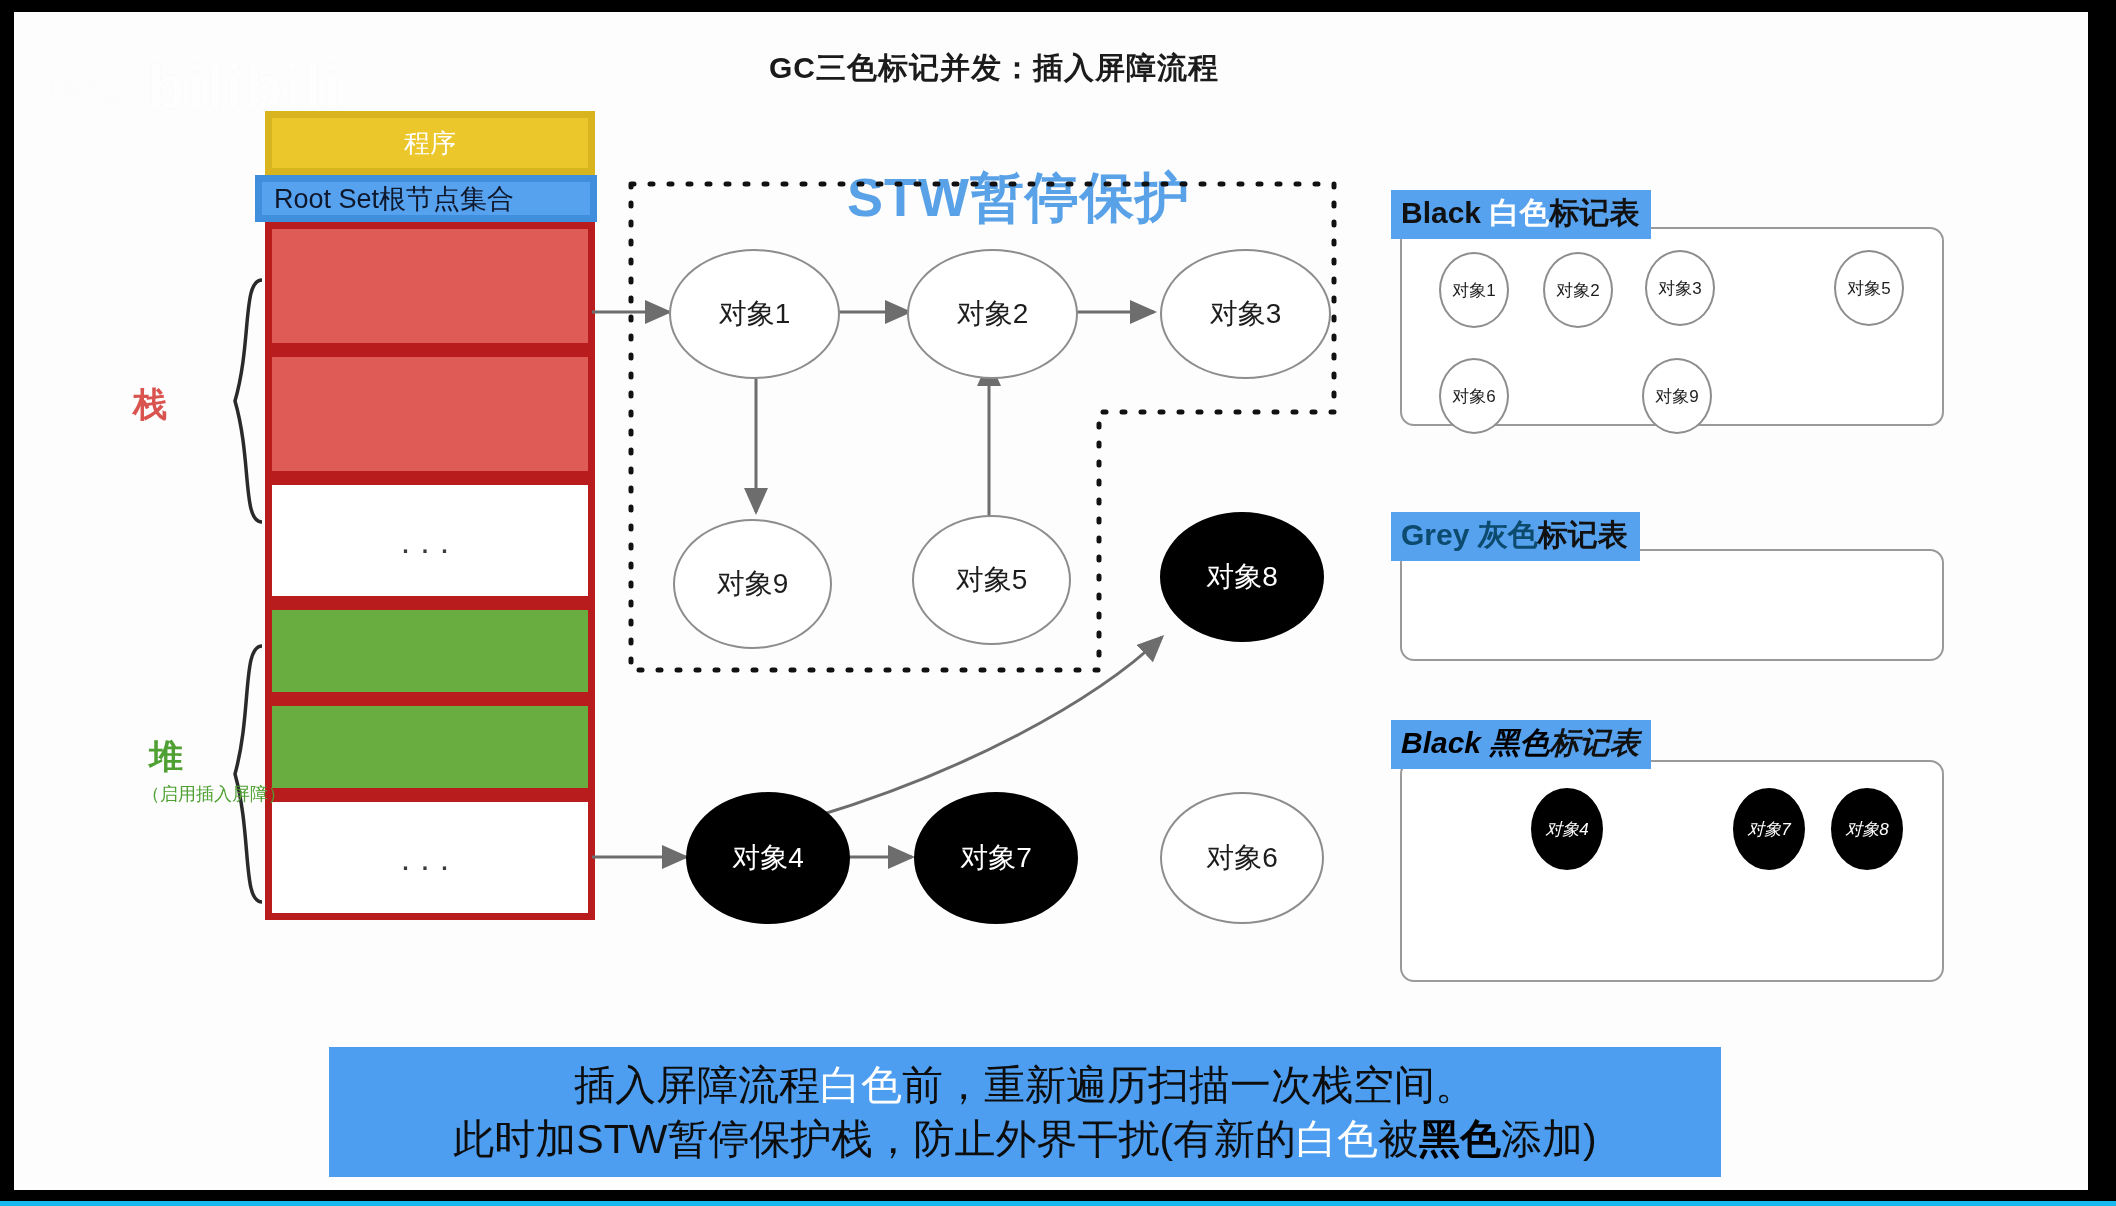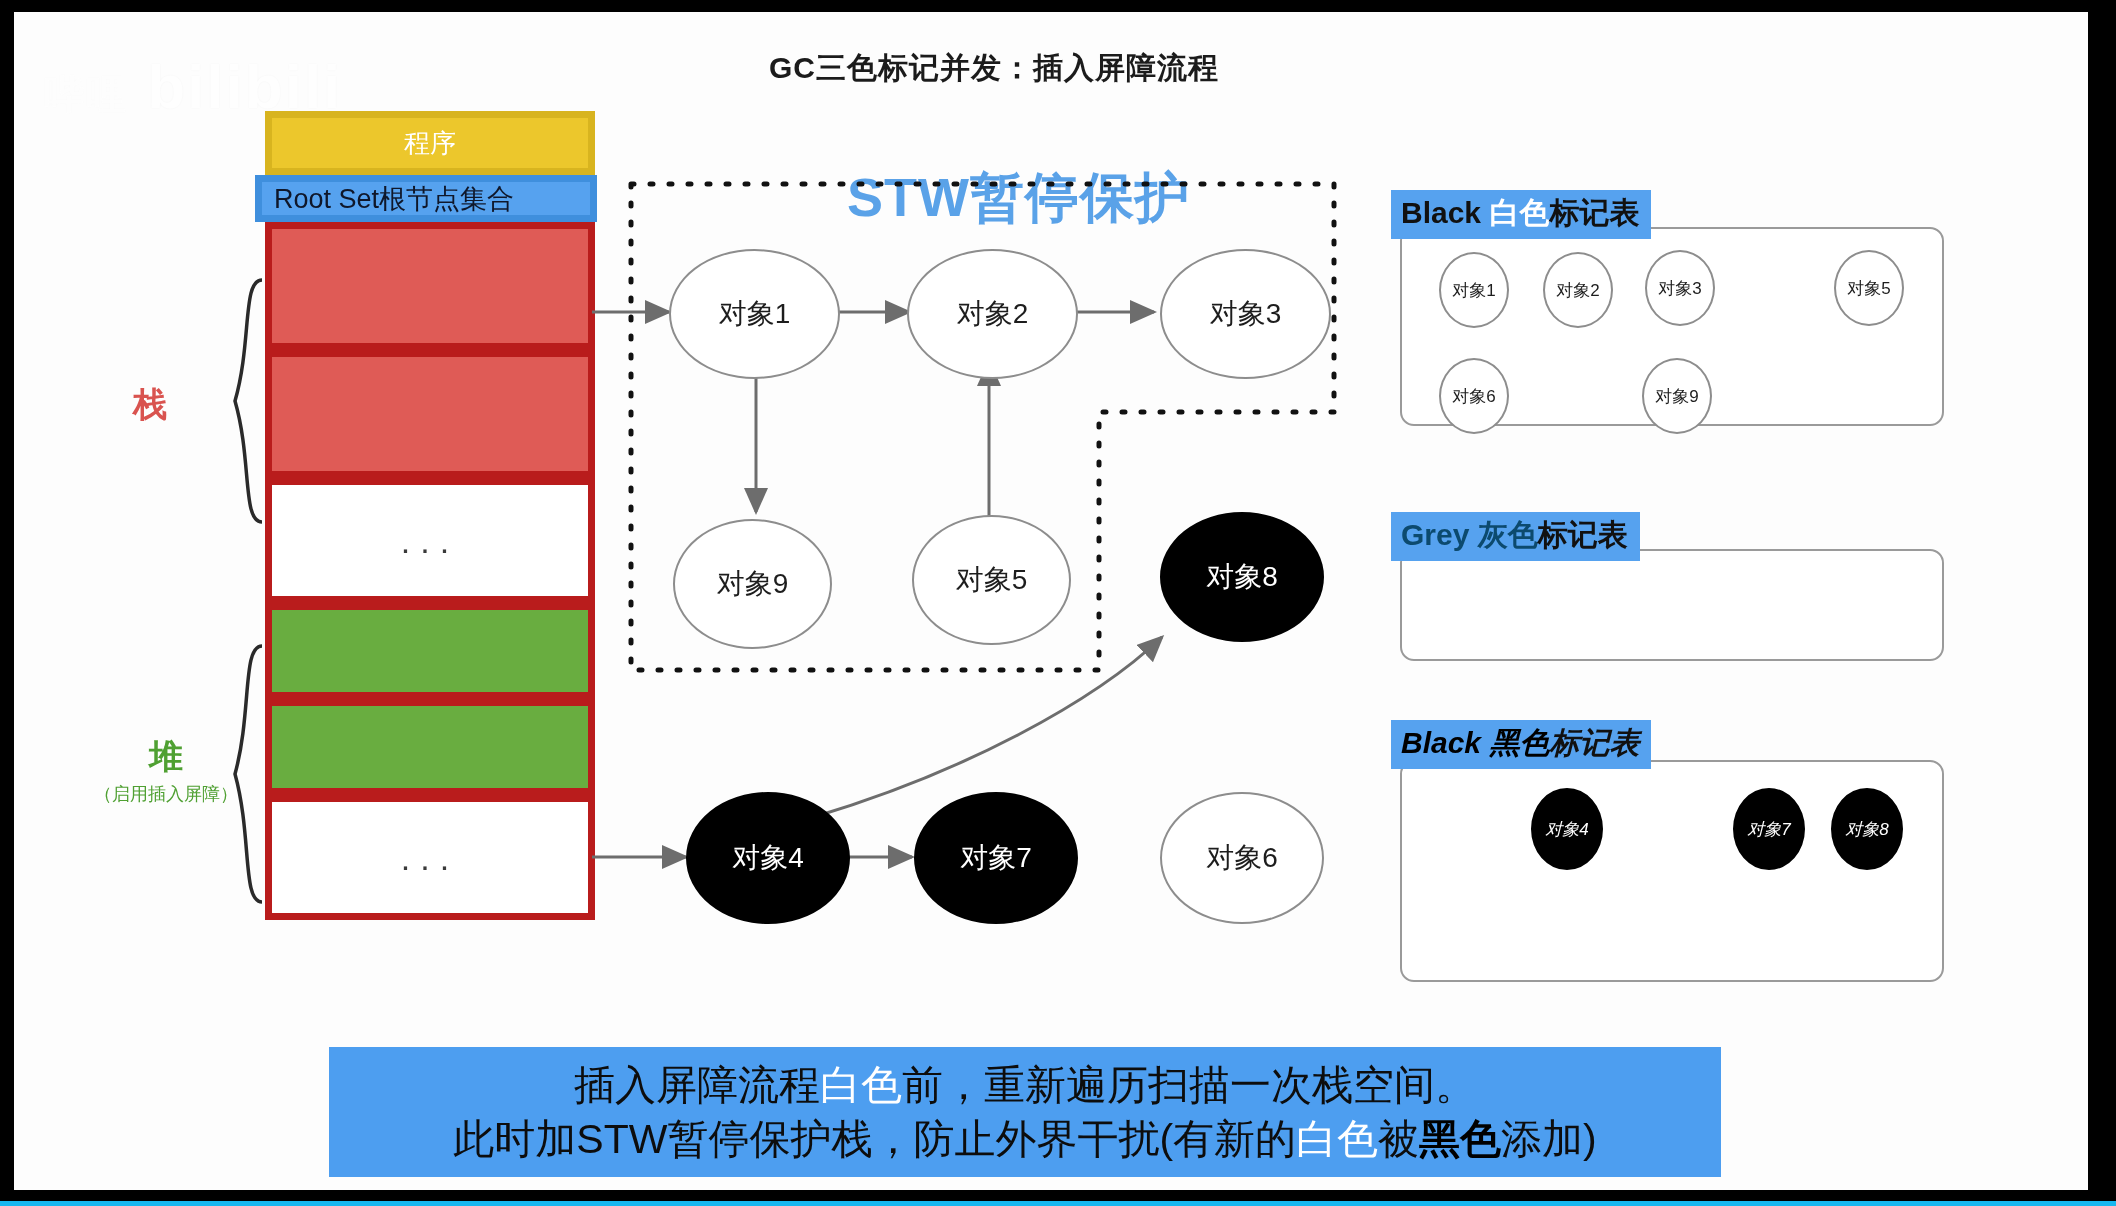--- a/index.html
+++ b/index.html
@@ -39,21 +39,21 @@
   .blk-dots{height:125px;background:#ffffff;}
   .blk-dots span{font-size:34px;color:#3a3a3a;letter-spacing:10px;}
   #label-stack{
     position:absolute;left:119px;top:370px;font-size:34px;font-weight:bold;color:#d9534f;
   }
   #label-heap{
     position:absolute;left:112px;top:722px;font-size:34px;font-weight:bold;color:#4fa032;
     text-align:center;width:80px;
   }
   #label-heap-sub{
-    position:absolute;left:32px;top:770px;width:240px;text-align:center;
+    position:absolute;left:32px;top:770px;width:240px;text-align:right;
     font-size:18px;color:#4fa032;
   }
   
   #graph{position:absolute;left:0;top:0;width:2074px;height:1178px;pointer-events:none;}
   .node{
     position:absolute;border:2px solid #8d8d8d;border-radius:50%;
     display:flex;align-items:center;justify-content:center;
     font-size:28px;color:#1d1d1d;background:#fff;
   }
   .node.black{background:#000;border-color:#000;color:#fff;}

